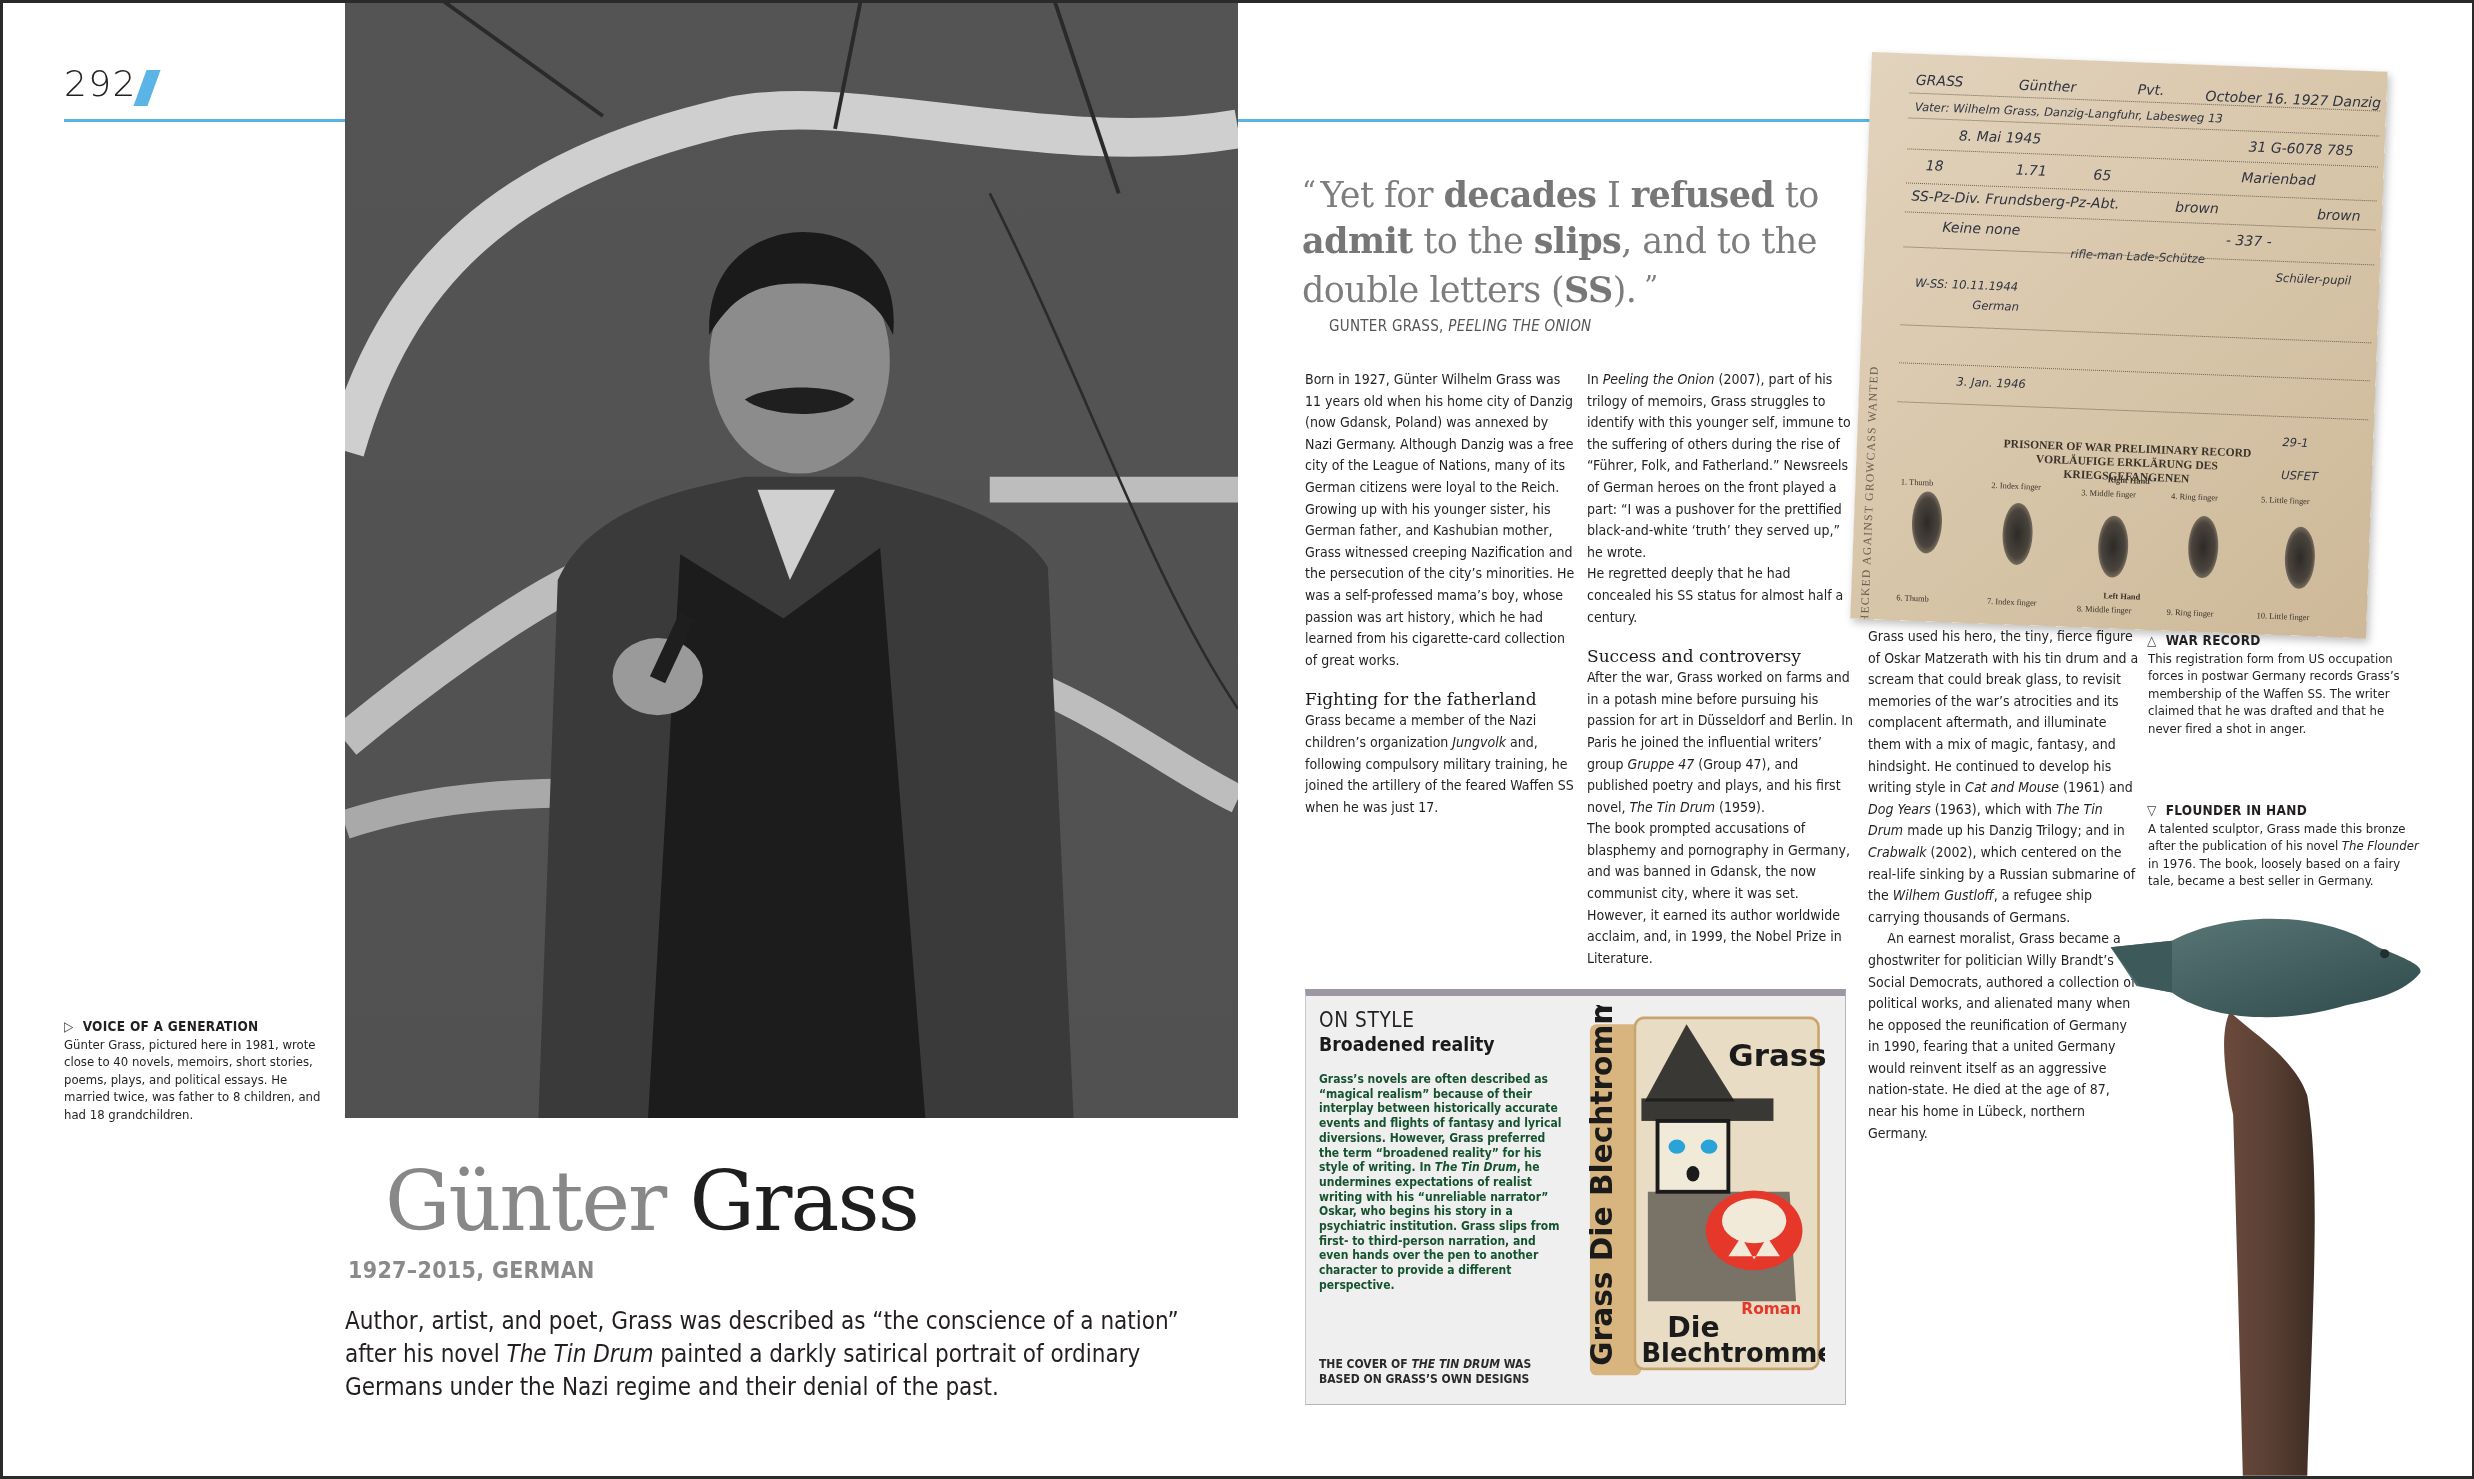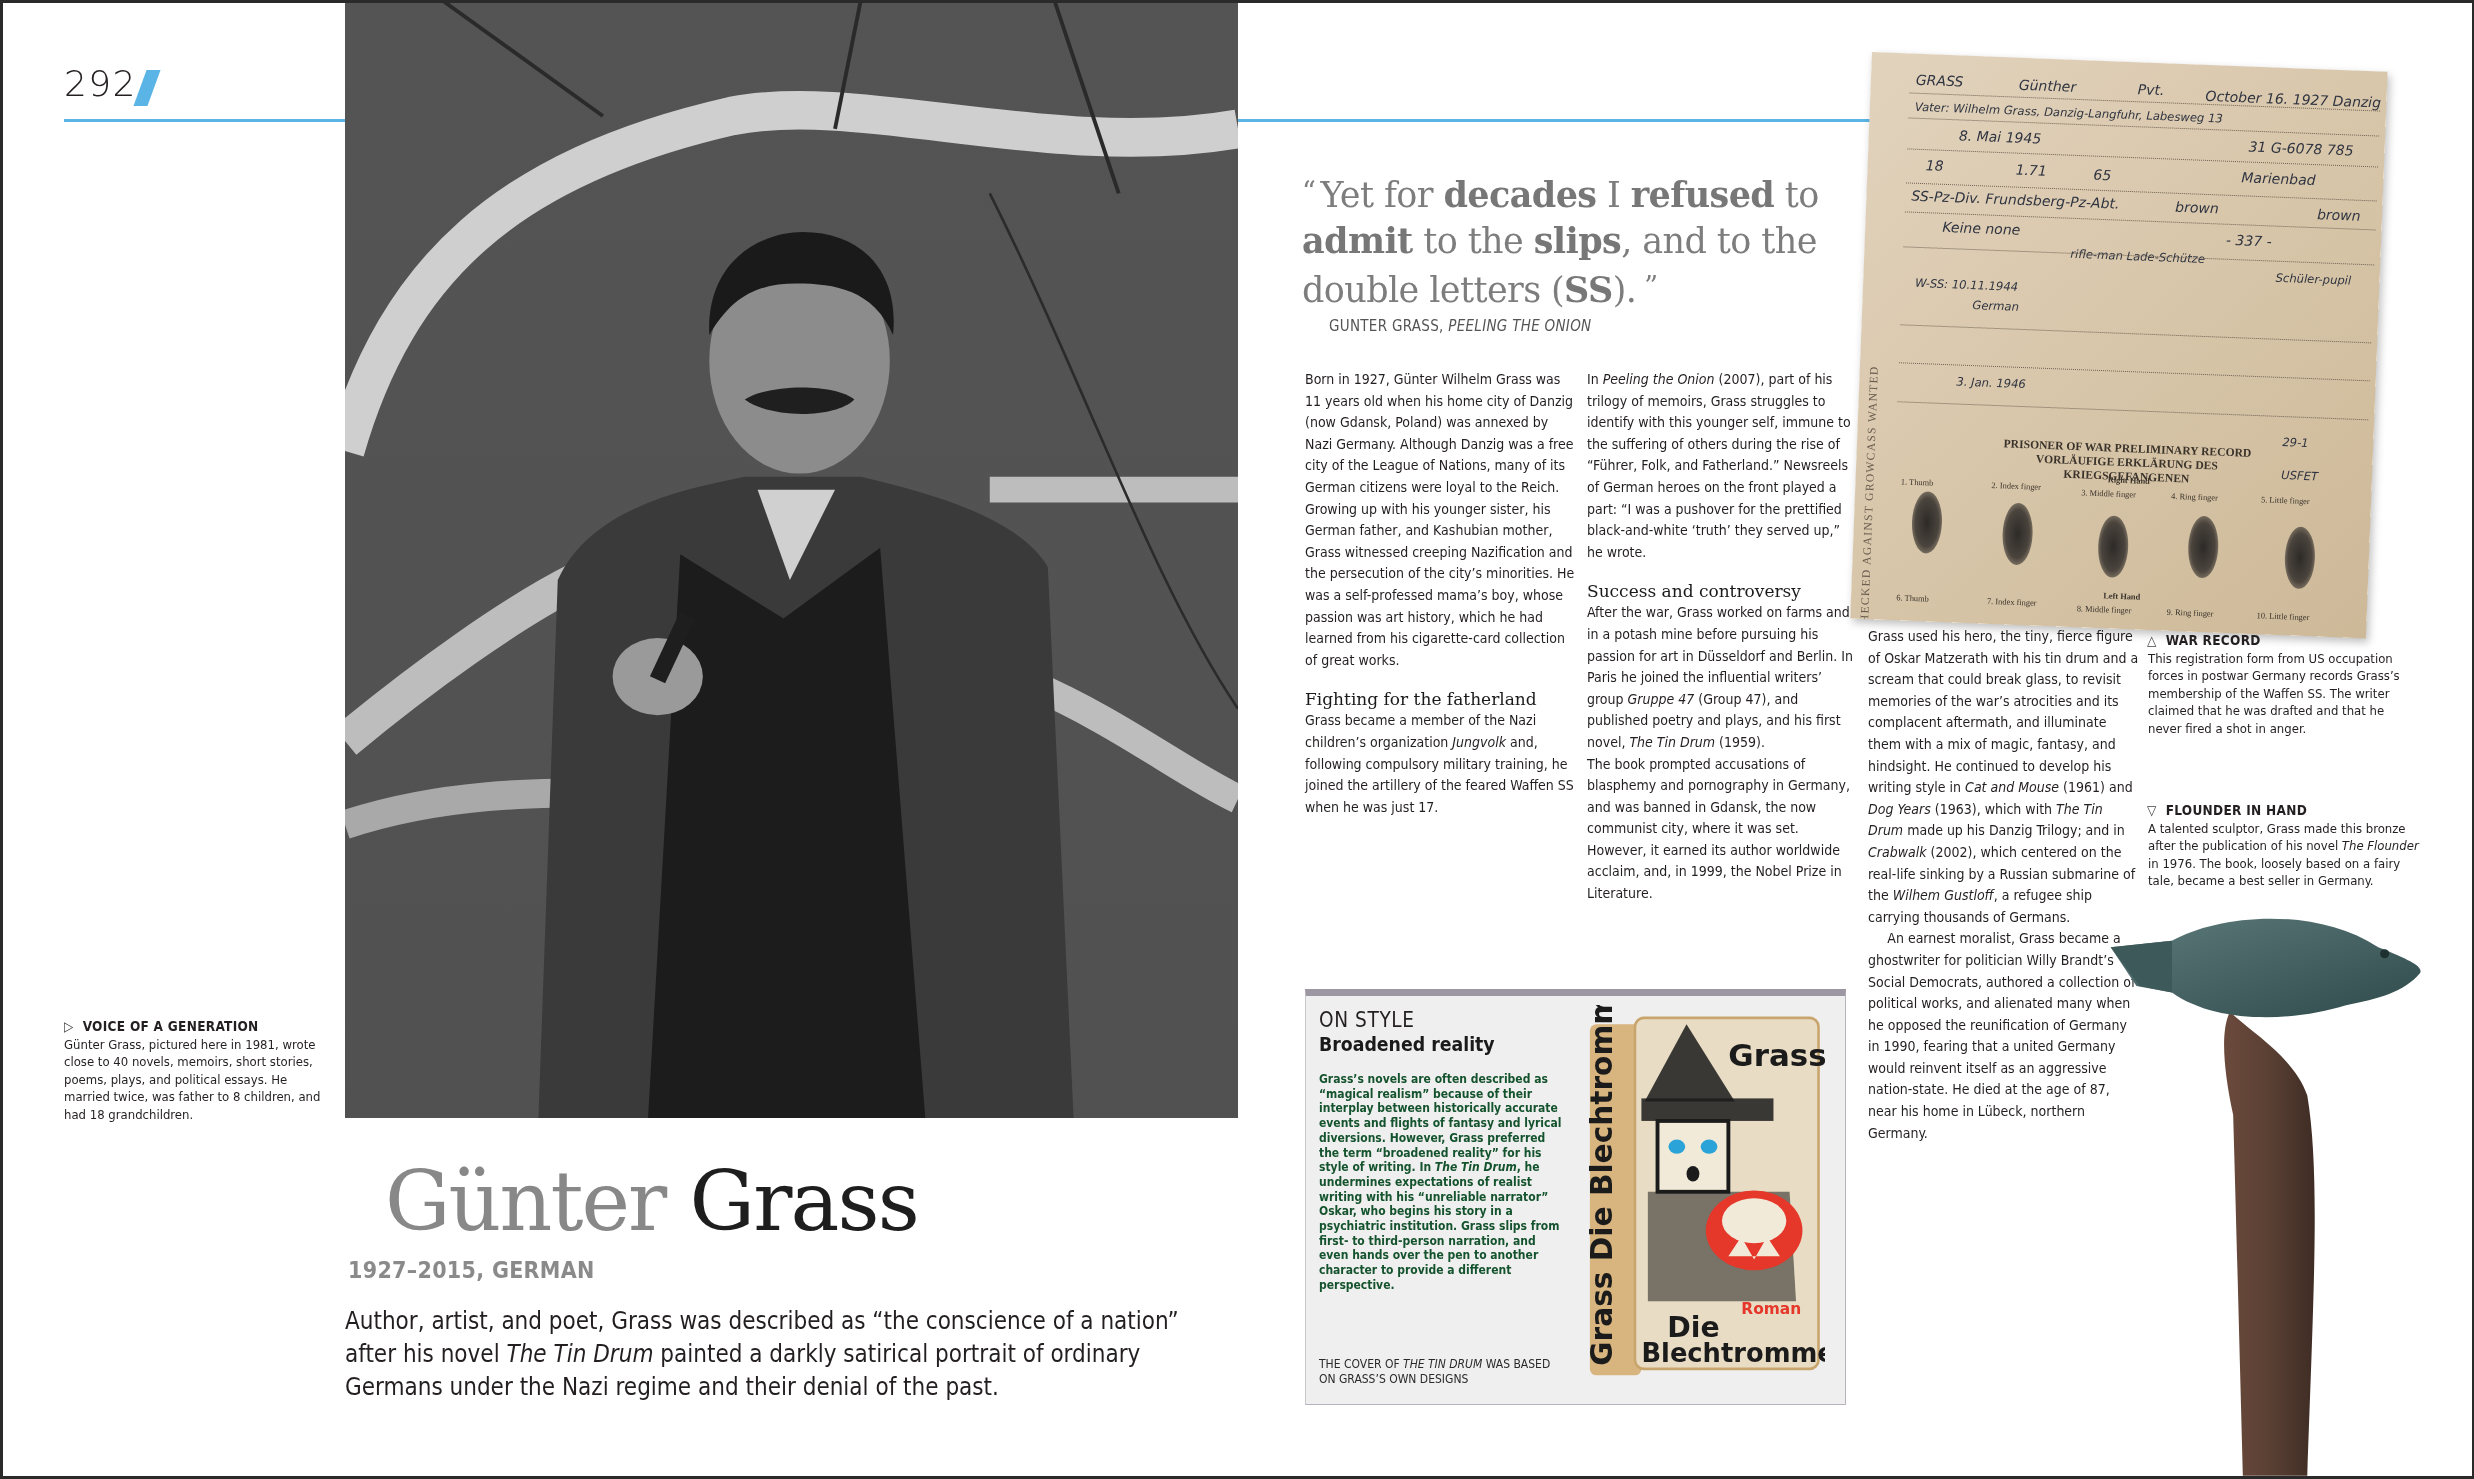--- a/index.html
+++ b/index.html
@@ -33,21 +33,21 @@
   
   .col{font-size:14px;line-height:21.6px;color:#231f20;}
   .col p{margin:0;}
   .col h3{font-family:"DejaVu Serif",serif;font-weight:normal;font-size:17px;margin:0;line-height:22px;color:#1a1a1a;}
   .col .ind{text-indent:19.3px;}
   
   .side{left:1305px;top:989px;width:541px;height:416px;background:#efefef;border-top:7.7px solid #9c97a3;border-left:1.3px solid #c9c6cc;border-bottom:1.3px solid #b7b2bc;border-right:1.3px solid #b7b2bc;box-sizing:border-box;}
   .side .kicker{position:absolute;left:13px;top:11.6px;font-size:20.6px;color:#231f20;letter-spacing:0.6px;}
   .side .title{position:absolute;left:13px;top:37px;font-size:19.3px;font-weight:bold;color:#1a1a1a;}
   .side .text{position:absolute;left:13px;top:76px;width:248px;font-size:12px;line-height:14.7px;font-weight:bold;color:#14532d;}
-  .side .credit{position:absolute;left:13px;top:361px;width:245px;font-size:12px;line-height:14.7px;font-weight:normal;color:#2a2a2a;}
+  .side .credit{position:absolute;left:13px;top:361px;width:245px;font-size:12px;line-height:14.7px;font-weight:bold;color:#2a2a2a;}
   .book{position:absolute;left:271px;top:9px;width:248px;height:380px;}
   
   .doc{left:1872px;top:52px;width:516px;height:567px;transform:rotate(2.2deg);transform-origin:0 0;
        background:linear-gradient(135deg,#e2d3bd 0%,#d8c6aa 50%,#cdb998 100%);box-shadow:2.6px 3.9px 9px rgba(0,0,0,.25);overflow:hidden;font-family:"Liberation Serif",serif;color:#3a332b;}
   .doc .ln{position:absolute;left:39px;right:6.4px;border-bottom:0.6px dotted #6d6253;}
   .doc .hw{position:absolute;font-family:"DejaVu Sans",sans-serif;font-size:14px;color:#2f3440;font-style:italic;}
   .doc .title{position:absolute;left:135px;top:380px;width:271px;text-align:center;font-weight:bold;font-size:11.6px;line-height:14px;}
   .doc .grid{position:absolute;left:39px;top:419px;width:464px;height:142px;}
   .fp{position:absolute;width:30px;height:62px;border-radius:50%;background:radial-gradient(ellipse,#2d2a27 0%,#4a443d 55%,rgba(80,70,60,0.1) 100%);}
   .doc .fl{position:absolute;font-size:8.4px;color:#3a332b;}
@@ -106,20 +106,21 @@
 <div class="abs attrib"><span>GUNTER GRASS, </span><i>PEELING THE ONION</i></div>
 
 <div class="abs col" style="left:1305px;top:369px;width:271px;">
   <p>Born in 1927, Günter Wilhelm Grass was 11 years old when his home city of Danzig (now Gdansk, Poland) was annexed by Nazi Germany. Although Danzig was a free city of the League of Nations, many of its German citizens were loyal to the Reich. Growing up with his younger sister, his German father, and Kashubian mother, Grass witnessed creeping Nazification and the persecution of the city’s minorities. He was a self-professed mama’s boy, whose passion was art history, which he had learned from his cigarette-card collection of great works.</p>
   <h3 style="margin-top:17px;">Fighting for the fatherland</h3>
   <p><span>Grass became a member of the Nazi children’s organization </span><i>Jungvolk</i><span> and, following compulsory military training, he joined the artillery of the feared Waffen SS when he was just 17.</span></p>
 </div>
 
 <div class="abs col" style="left:1587px;top:369px;width:271px;">
   <p><span>In </span><i>Peeling the Onion</i><span> (2007), part of his trilogy of memoirs, Grass struggles to identify with this younger self, immune to the suffering of others during the rise of “Führer, Folk, and Fatherland.” Newsreels of German heroes on the front played a part: “I was a pushover for the prettified black-and-white ‘truth’ they served up,” he wrote.</span></p>
+  <p>He regretted deeply that he had concealed his SS status for almost half a century.</p>
   <h3 style="margin-top:17px;">Success and controversy</h3>
   <p><span>After the war, Grass worked on farms and in a potash mine before pursuing his passion for art in Düsseldorf and Berlin. In Paris he joined the influential writers’ group </span><i>Gruppe 47</i><span> (Group 47), and published poetry and plays, and his first novel, </span><i>The Tin Drum</i><span> (1959).</span></p>
   <p>The book prompted accusations of blasphemy and pornography in Germany, and was banned in Gdansk, the now communist city, where it was set. However, it earned its author worldwide acclaim, and, in 1999, the Nobel Prize in Literature.</p>
 </div>
 
 <div class="abs col" style="left:1868px;top:626px;width:271px;">
   <p><span>Grass used his hero, the tiny, fierce figure of Oskar Matzerath with his tin drum and a scream that could break glass, to revisit memories of the war’s atrocities and its complacent aftermath, and illuminate them with a mix of magic, fantasy, and hindsight. He continued to develop his writing style in </span><i>Cat and Mouse</i><span> (1961) and </span><i>Dog Years</i><span> (1963), which with </span><i>The Tin Drum</i><span> made up his Danzig Trilogy; and in </span><i>Crabwalk</i><span> (2002), which centered on the real-life sinking by a Russian submarine of the </span><i>Wilhem Gustloff</i><span>, a refugee ship carrying thousands of Germans.</span></p>
   <p class="ind">An earnest moralist, Grass became a ghostwriter for politician Willy Brandt’s Social Democrats, authored a collection of political works, and alienated many when he opposed the reunification of Germany in 1990, fearing that a united Germany would reinvent itself as an aggressive nation-state. He died at the age of 87, near his home in Lübeck, northern Germany.</p>
 </div>
 

